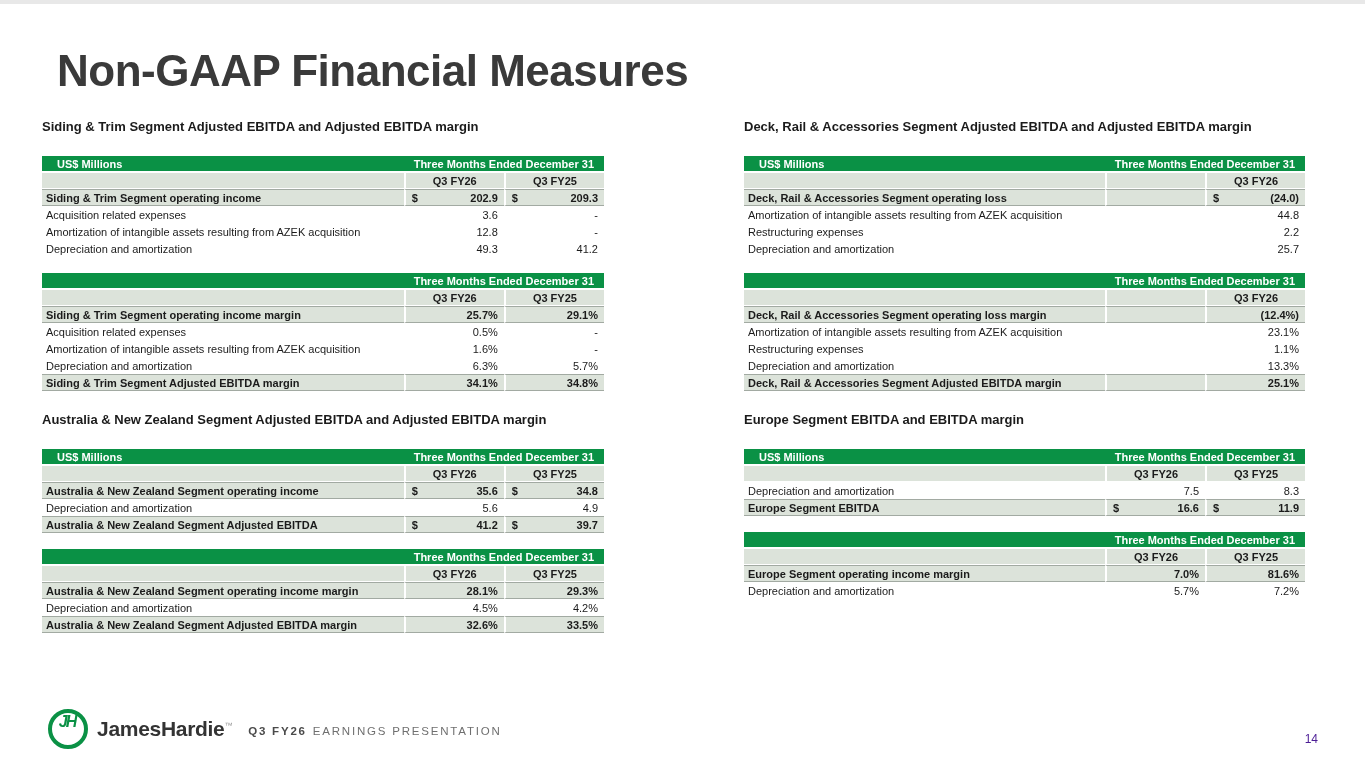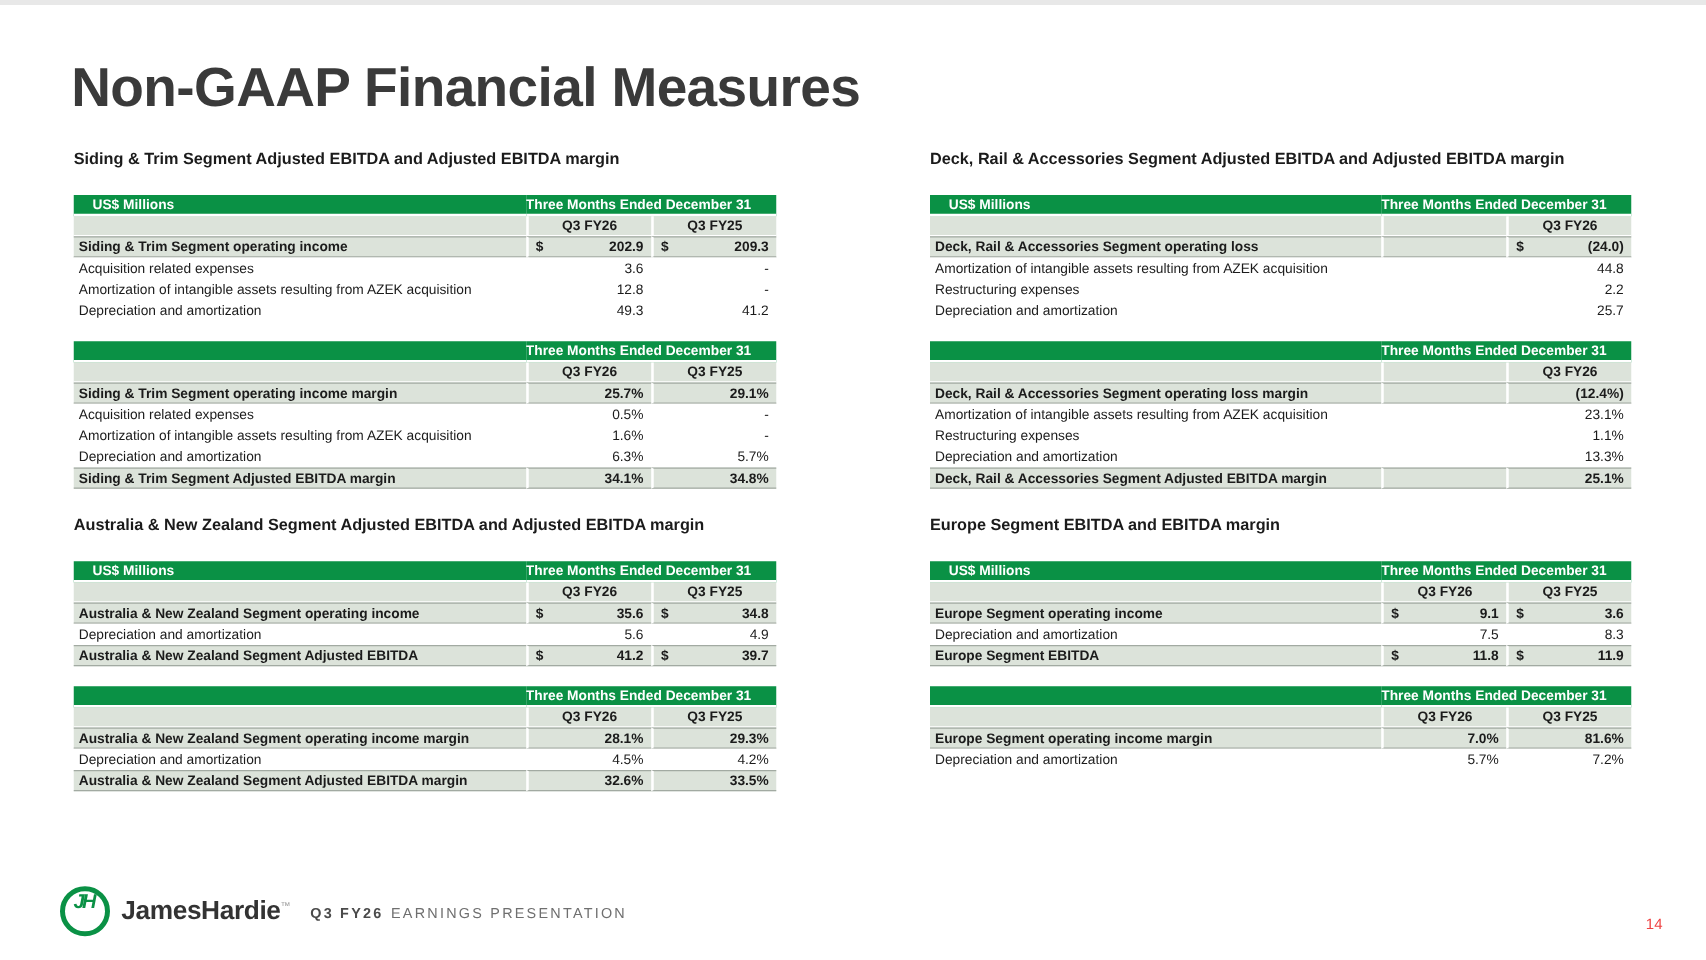--- a/index.html
+++ b/index.html
@@ -9,54 +9,54 @@
     --ink:#1B1B1B;
     --title:#3A3A3A;
   }
   *{margin:0;padding:0;box-sizing:border-box;}
   body{background:#e8e8e8;font-family:"Liberation Sans",sans-serif;}
   .slide{position:relative;width:1365px;height:768px;background:#ffffff;overflow:hidden;margin:4px auto;}
 
   .title{position:absolute;left:57px;top:42px;font-size:44px;font-weight:bold;color:var(--title);letter-spacing:-0.5px;}
 
   .col{position:absolute;top:116px;}
-  .col-left{left:59px;width:562px;}
+  .col-left{left:42px;width:562px;}
   .col-right{left:744px;width:561px;}
 
   .section-heading{font-size:13px;font-weight:bold;color:var(--ink);line-height:14px;margin-bottom:22px;}
   .gap-mid{margin-top:22px;}
 
   table.fin-table{border-collapse:separate;border-spacing:0;table-layout:fixed;width:100%;font-size:11px;color:var(--ink);margin-bottom:16px;}
   table.fin-table td{box-sizing:border-box;vertical-align:middle;overflow:hidden;white-space:nowrap;}
   col.c-lbl{width:361px;} col.c-v{width:100px;}
 
   tr.hdr td{background:var(--green);color:#fff;font-weight:bold;height:17px;border-bottom:2px solid #fff;}
   tr.hdr td.lbl{padding-left:15px;}
-  tr.hdr td.period{text-align:right;padding-right:20px;}
+  tr.hdr td.period{text-align:right;padding-right:10px;}
 
   tr.sub td{background:var(--shade);height:16px;border-bottom:1px solid #fff;}
   tr.sub td.colh{text-align:center;font-weight:bold;border-left:2px solid #fff;}
 
   tr.r td{height:17px;background:#fff;}
   tr.r td.lbl{padding-left:4px;}
   tr.r td.val{border-left:2px solid #fff;}
   tr.r.bold td{background:var(--shade);font-weight:bold;border-top:1px solid var(--rowline);border-bottom:1px solid var(--rowline);}
   .vw{display:flex;align-items:center;padding:0 6px 0 6px;}
   .vw .pre{flex:0 0 auto;text-align:left;}
   .vw .num{flex:1 1 auto;text-align:right;}
 
   .footer{position:absolute;left:48px;top:705px;display:flex;align-items:center;}
   .logo-ring{width:40px;height:40px;border:4px solid var(--green);border-radius:50%;display:flex;align-items:flex-start;justify-content:center;background:#fff;}
   .logo-ring span{font-style:italic;font-weight:bold;font-size:16px;color:var(--green);letter-spacing:-2px;padding-right:2px;}
   .brand{margin-left:9px;font-size:21px;font-weight:bold;color:#333333;letter-spacing:-0.3px;}
   .brand sup{font-size:8px;color:#9a9a9a;font-weight:normal;}
   .caption{margin-left:16px;font-size:11.5px;letter-spacing:1.8px;color:#6F6F6F;padding-top:4px;}
   .caption b{color:#4A4A4A;margin-right:6px;}
 
-  .page-num{position:absolute;right:35px;top:728px;font-size:12px;color:#ef4444;}
+  .page-num{position:absolute;right:47px;top:728px;font-size:12px;color:#4c1d95;}
 </style>
 </head>
 <body>
 
 <div class="slide">
 
   <div class="title">Non-GAAP Financial Measures</div>
 
   <div class="col col-left">
     <div class="section">
@@ -550,56 +550,41 @@
           <tbody>
             <tr class="hdr">
               <td class="lbl">US$ Millions</td>
               <td class="period" colspan="2">Three Months Ended December 31</td>
             </tr>
             <tr class="sub">
               <td class="lbl"></td>
               <td class="colh">Q3 FY26</td>
               <td class="colh">Q3 FY25</td>
             </tr>
-            <tr class="r bold">
-              <td class="lbl">Europe Segment operating income</td>
-              <td class="val">
-                <div class="vw">
-                  <span class="pre">$</span>
-                  <span class="num">9.1</span>
-                </div>
-              </td>
-              <td class="val">
-                <div class="vw">
-                  <span class="pre">$</span>
-                  <span class="num">3.6</span>
-                </div>
-              </td>
-            </tr>
             <tr class="r">
               <td class="lbl">Depreciation and amortization</td>
               <td class="val">
                 <div class="vw">
                   <span class="pre"></span>
                   <span class="num">7.5</span>
                 </div>
               </td>
               <td class="val">
                 <div class="vw">
                   <span class="pre"></span>
                   <span class="num">8.3</span>
                 </div>
               </td>
             </tr>
             <tr class="r bold">
               <td class="lbl">Europe Segment EBITDA</td>
               <td class="val">
                 <div class="vw">
                   <span class="pre">$</span>
-                  <span class="num">11.8</span>
+                  <span class="num">16.6</span>
                 </div>
               </td>
               <td class="val">
                 <div class="vw">
                   <span class="pre">$</span>
                   <span class="num">11.9</span>
                 </div>
               </td>
             </tr>
           </tbody>

